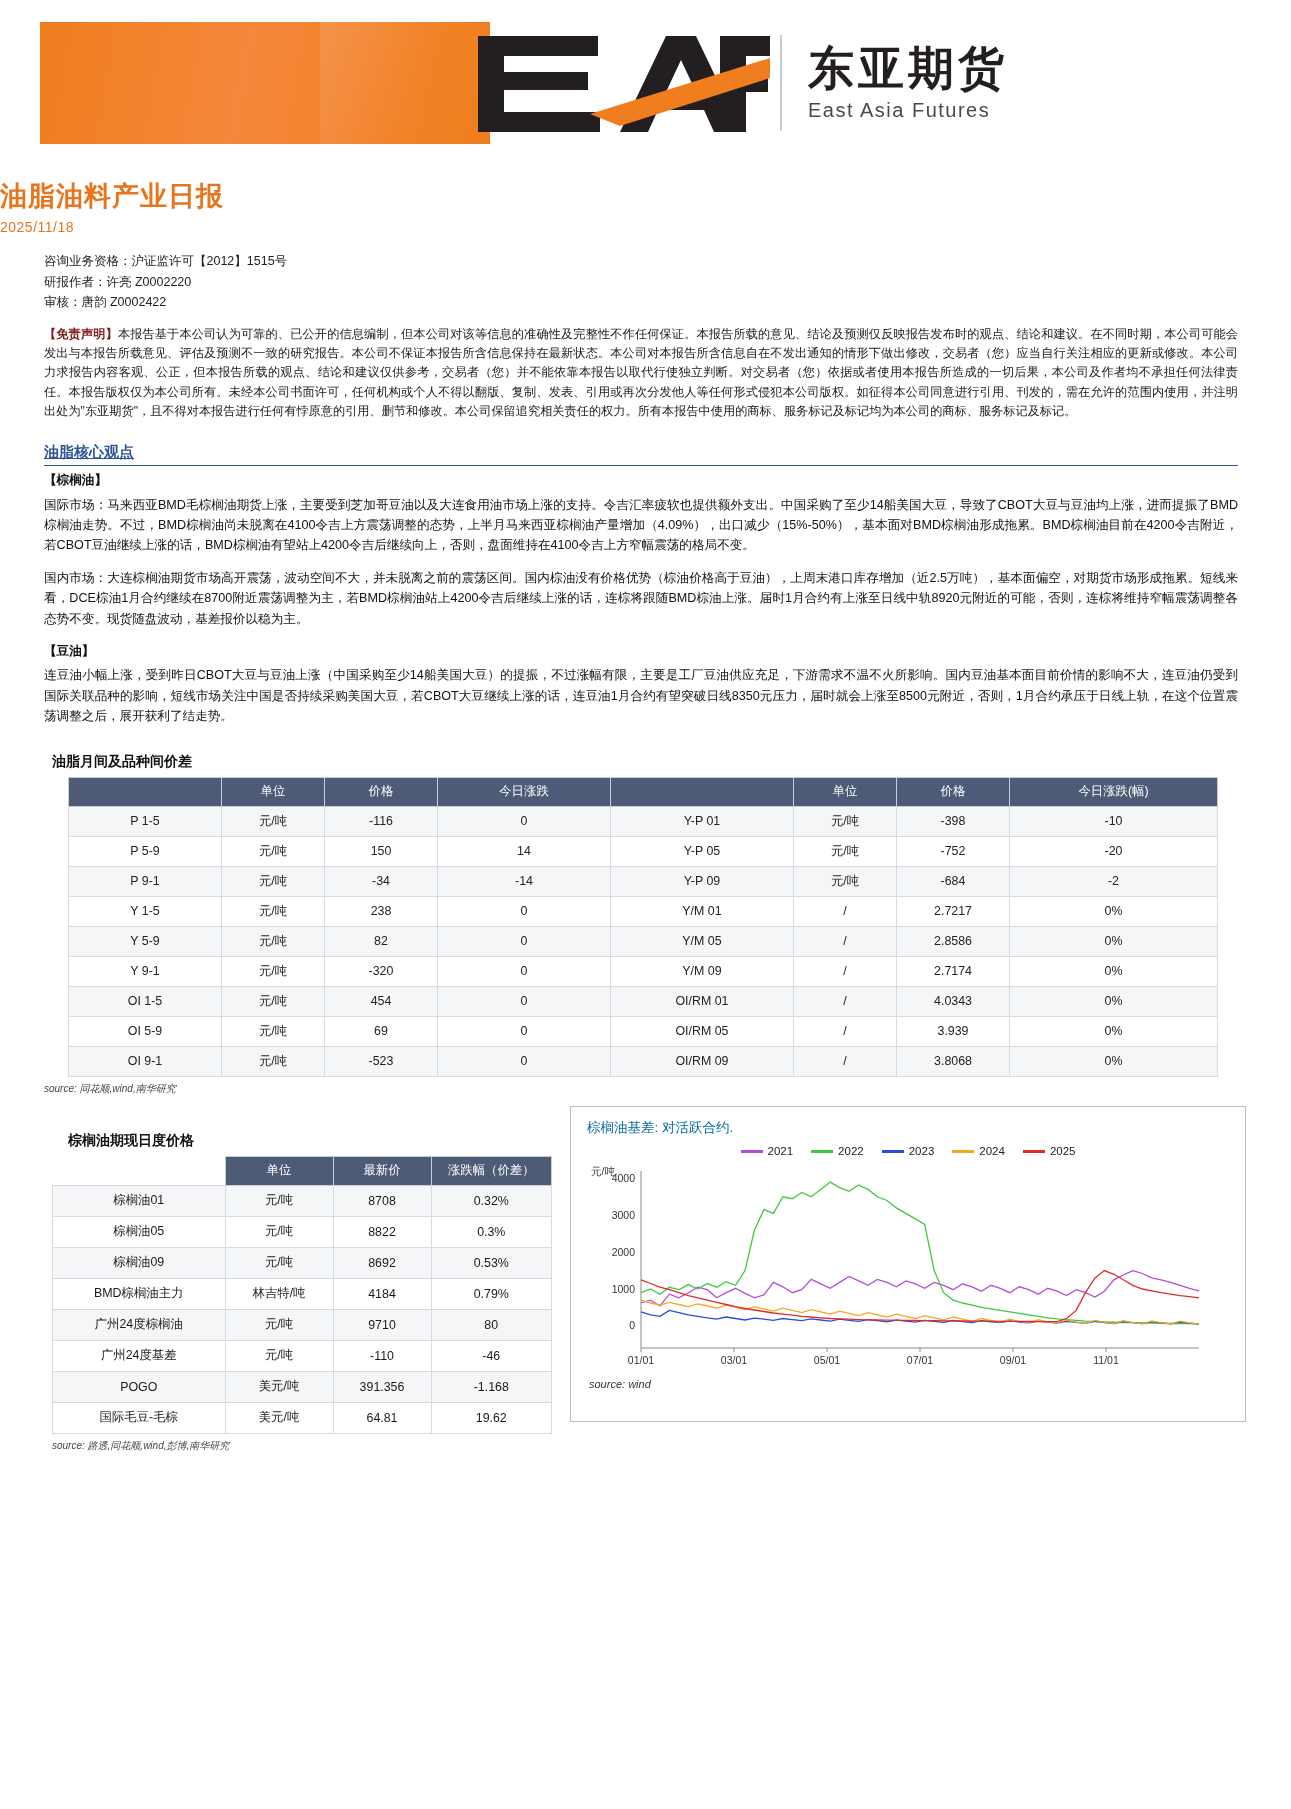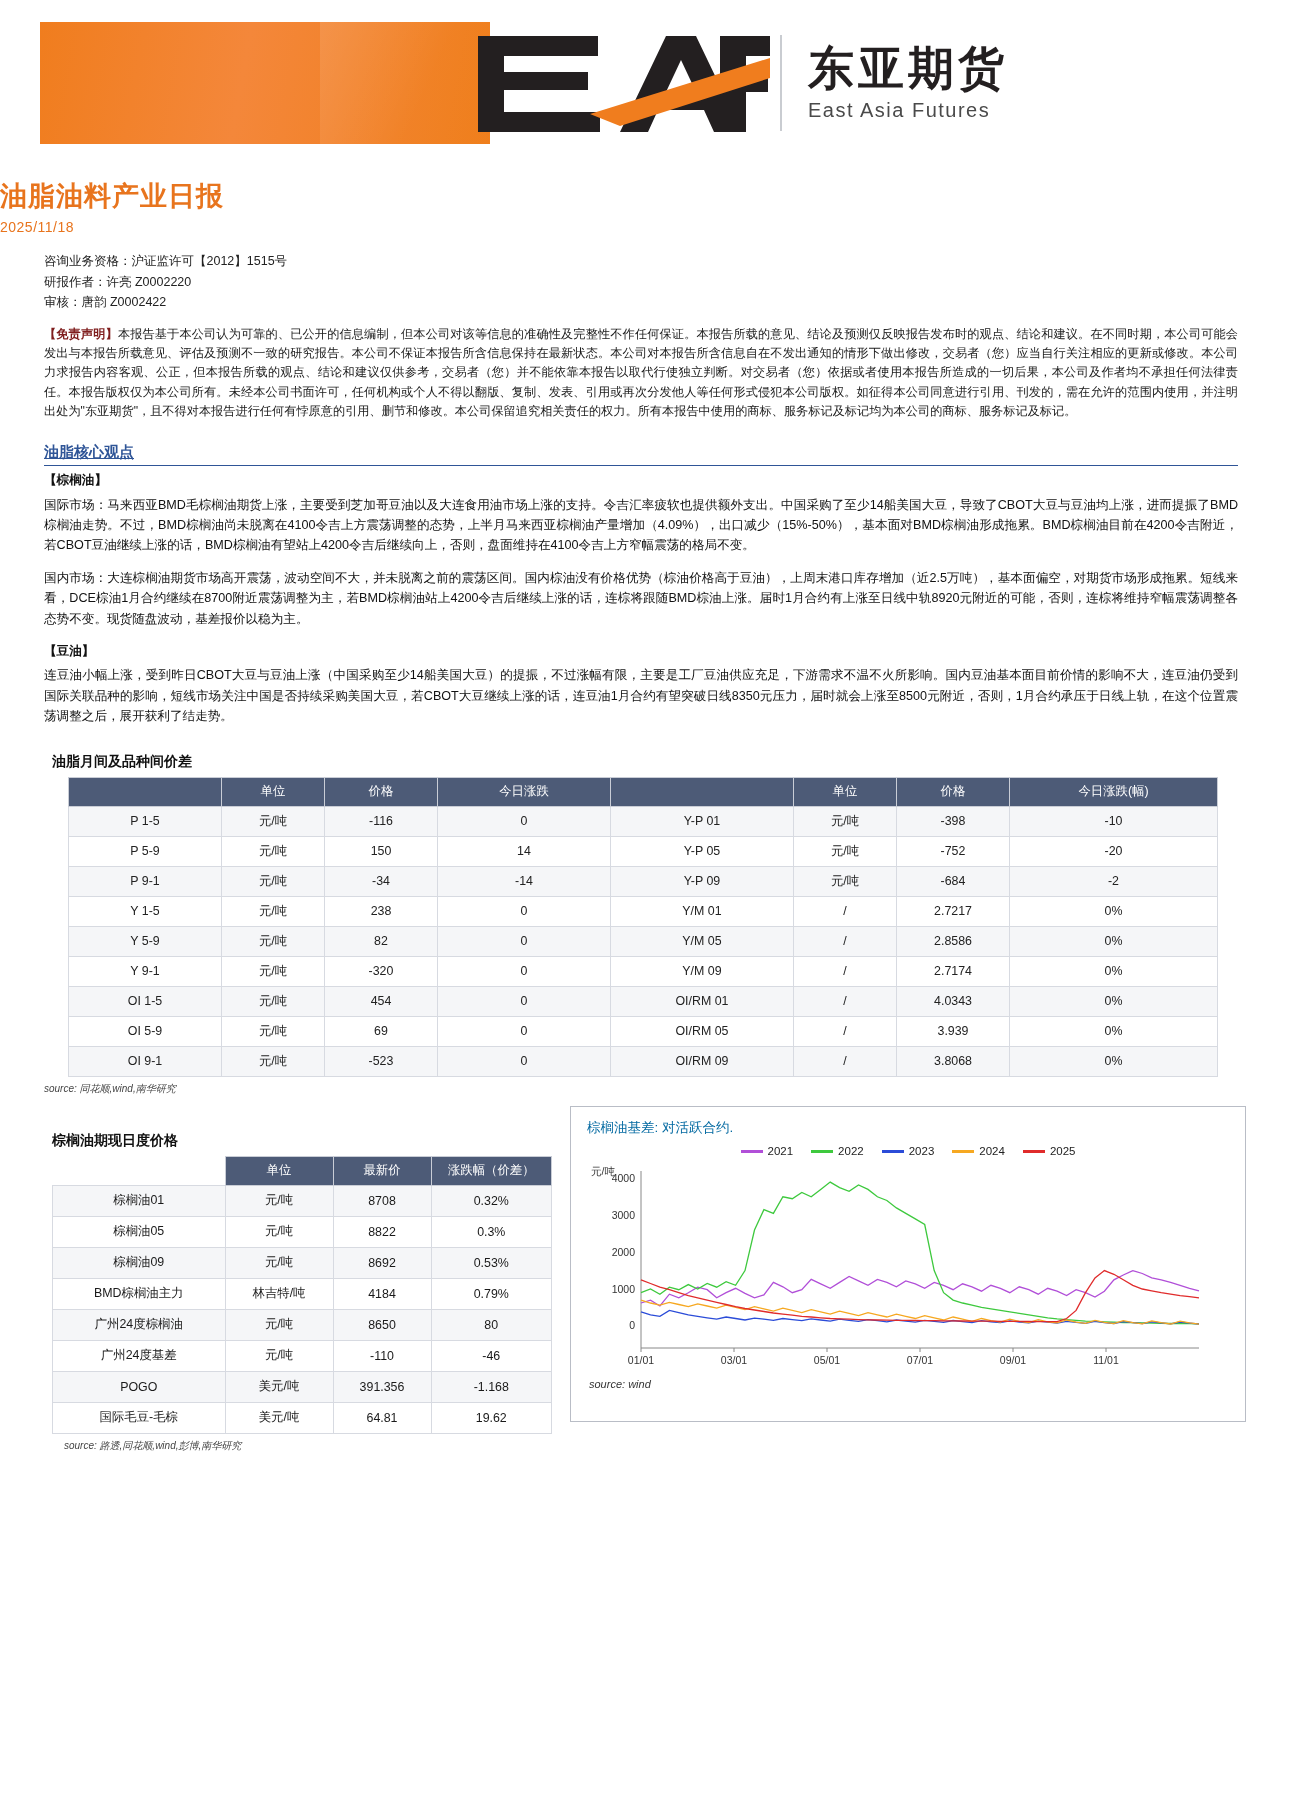--- a/index.html
+++ b/index.html
@@ -228,21 +228,21 @@
           <td>/</td>
           <td>3.8068</td>
           <td>0%</td>
         </tr>
       </tbody>
   </table>
   <div class="src">source: 同花顺,wind,南华研究</div>
 
   <div class="lower">
     <div class="lower-left">
-      <div class="tbl-title" style="margin-left:0">棕榈油期现日度价格</div>
+      <div class="tbl-title" style="margin-left:16px">棕榈油期现日度价格</div>
       <table class="t-price">
         <thead>
           <tr>
             <th class="blank" style="width:170px"></th>
             <th style="width:105px">单位</th>
             <th style="width:95px">最新价</th>
             <th>涨跌幅（价差）</th>
           </tr>
         </thead>
         <tbody id="price-body">
@@ -266,21 +266,21 @@
             </tr>
             <tr>
               <td>BMD棕榈油主力</td>
               <td>林吉特/吨</td>
               <td>4184</td>
               <td>0.79%</td>
             </tr>
             <tr>
               <td>广州24度棕榈油</td>
               <td>元/吨</td>
-              <td>8650</td>
+              <td>9710</td>
               <td>80</td>
             </tr>
             <tr>
               <td>广州24度基差</td>
               <td>元/吨</td>
               <td>-110</td>
               <td>-46</td>
             </tr>
             <tr>
               <td>POGO</td>
@@ -289,21 +289,21 @@
               <td>-1.168</td>
             </tr>
             <tr>
               <td>国际毛豆-毛棕</td>
               <td>美元/吨</td>
               <td>64.81</td>
               <td>19.62</td>
             </tr>
           </tbody>
       </table>
-      <div class="src" style="margin-left:12px">source: 路透,同花顺,wind,彭博,南华研究</div>
+      <div class="src" style="margin-left:0">source: 路透,同花顺,wind,彭博,南华研究</div>
     </div>
 
     <div class="chart-box">
       <div class="chart-title">棕榈油基差: 对活跃合约.</div>
       <div class="legend" id="chart-legend">
           <div><span class="sw" style="background: rgb(177, 79, 216);"></span><i>2021</i></div>
           <div><span class="sw" style="background: rgb(62, 201, 62);"></span><i>2022</i></div>
           <div><span class="sw" style="background: rgb(43, 76, 216);"></span><i>2023</i></div>
           <div><span class="sw" style="background: rgb(246, 168, 33);"></span><i>2024</i></div>
           <div><span class="sw" style="background: rgb(224, 43, 43);"></span><i>2025</i></div>

